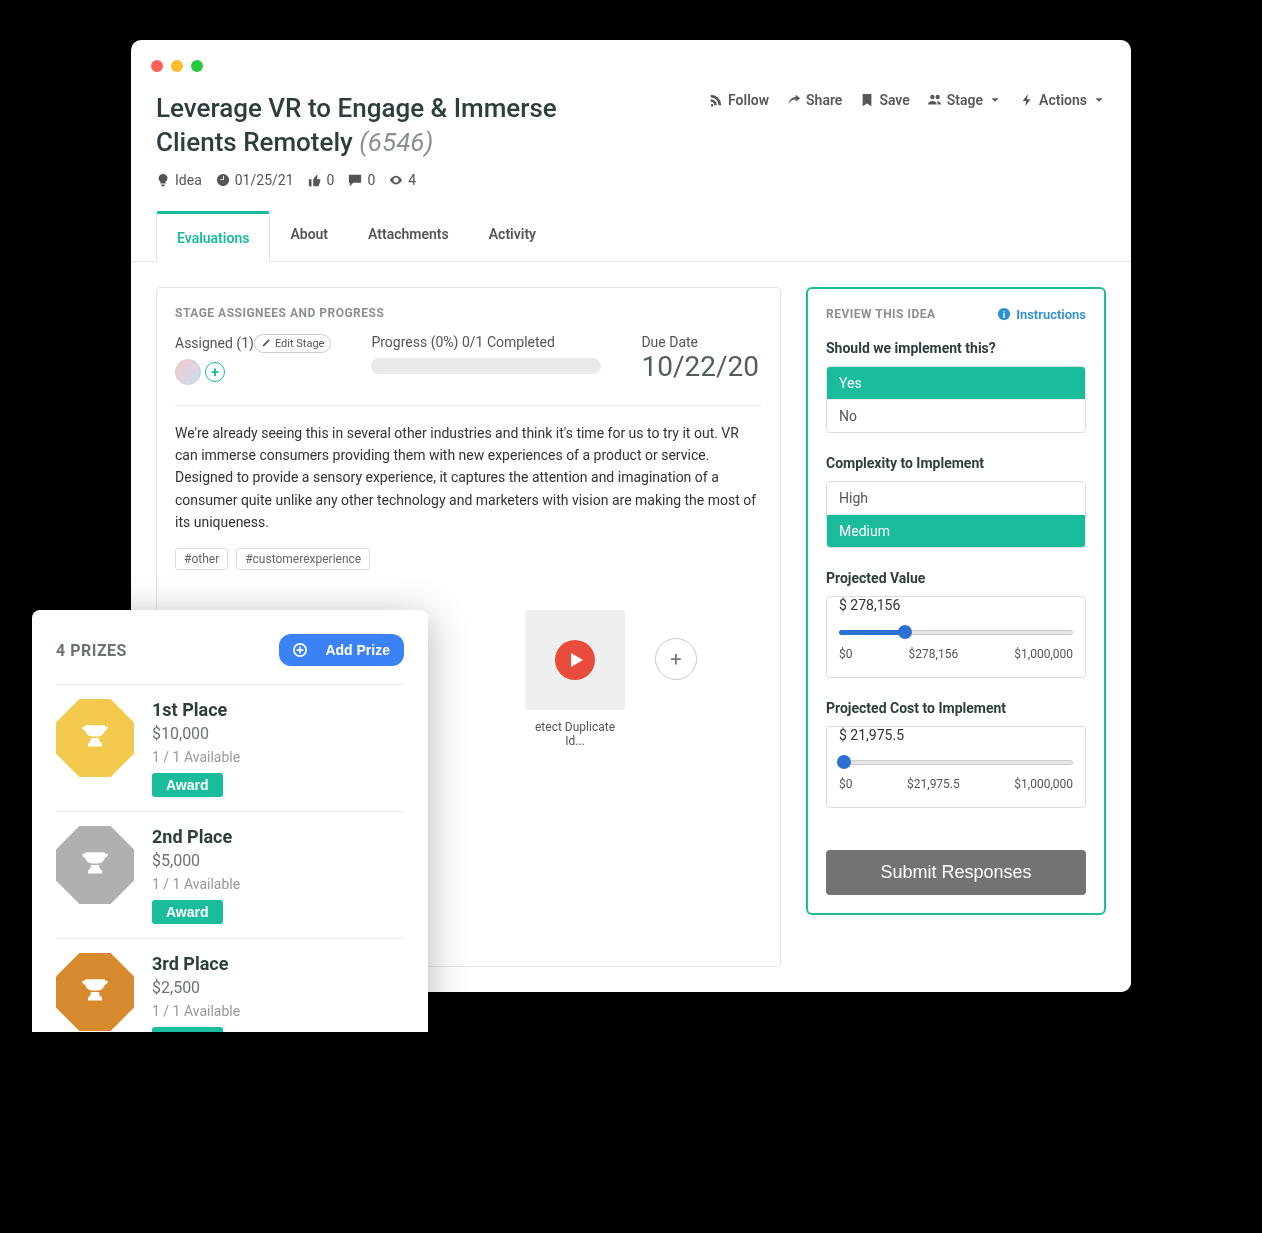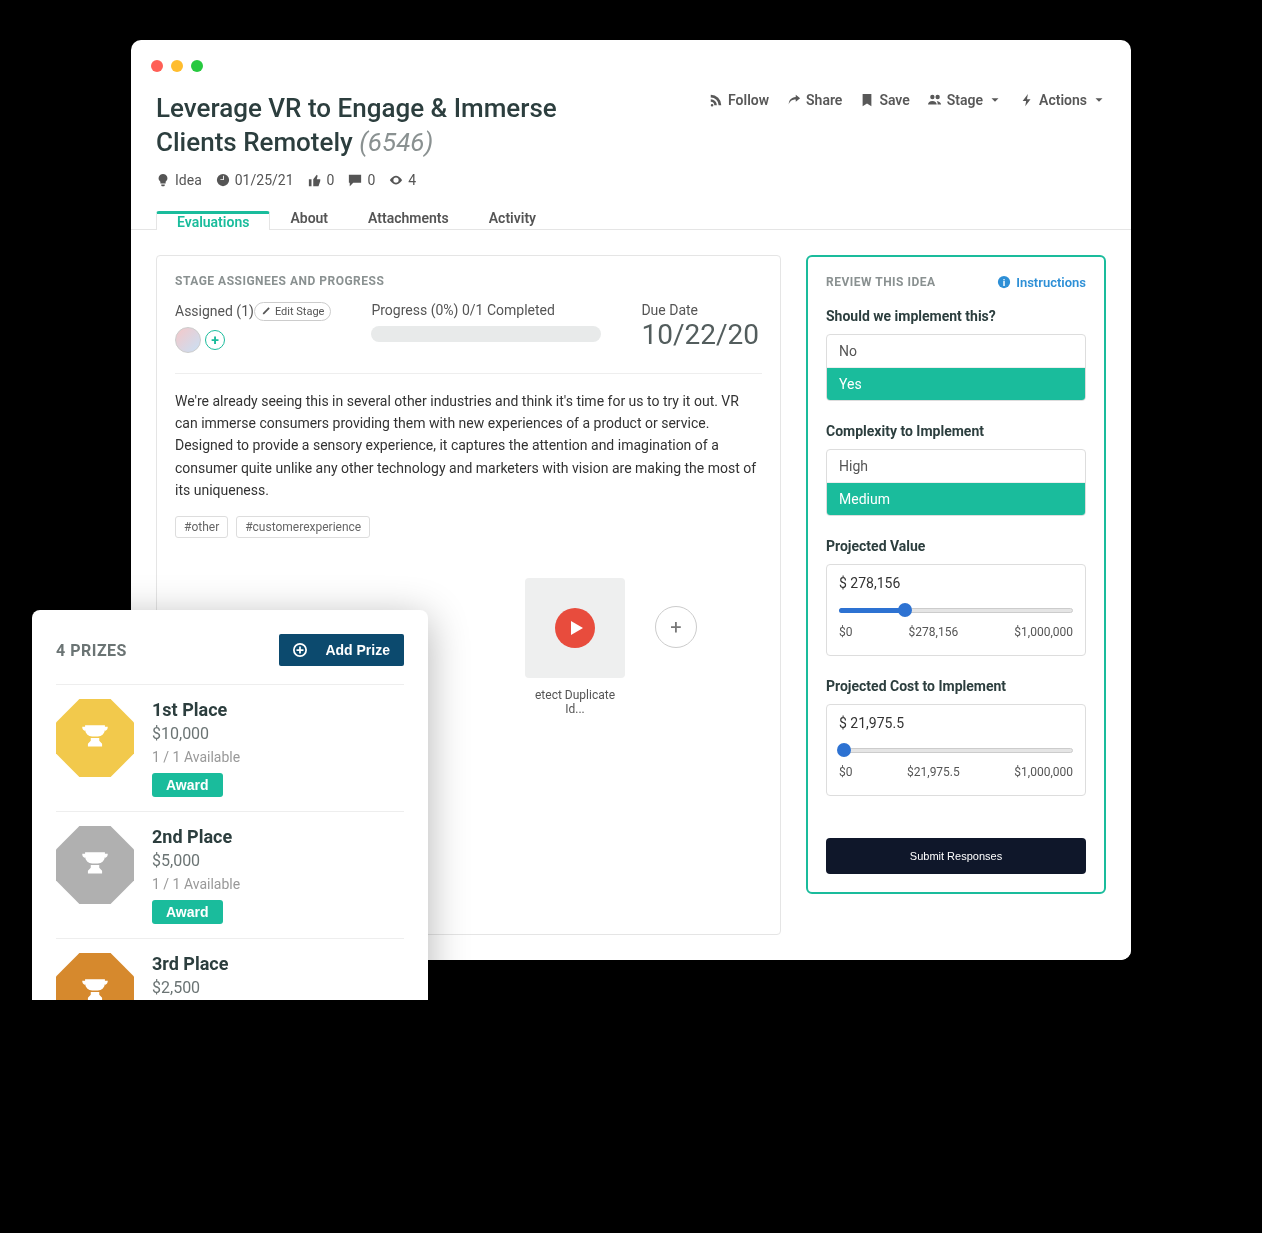--- a/index.html
+++ b/index.html
@@ -25,21 +25,21 @@
   .dot.yellow{background:#ffbd2e;}
   .dot.green{background:#27c93f;}
   .header { display:flex; justify-content: space-between; align-items:flex-start; padding: 0 25px; }
   .title-wrap h1 { font-size: 26px; font-weight: 500; color:#2c3e3e; line-height:1.3; max-width:430px;}
   .title-wrap h1 .ref { font-style: italic; color:#8a9191; font-weight:400; }
   .header-actions { display:flex; gap: 18px; color:#585858; font-size:14px; font-weight:600; }
   .header-actions .act { display:flex; align-items:center; gap:5px; cursor:pointer; }
   .meta { display:flex; gap:14px; align-items:center; padding: 12px 25px; color:#555; font-size:14px; }
   .meta .m { display:flex; align-items:center; gap:5px; }
   .tabs { display:flex; gap:0; border-bottom:1px solid #e5e5e5; padding: 0 25px; margin-top: 10px;}
-  .tab { padding:0 20px; font-weight:600; color:#555; cursor:pointer; }
+  .tab { padding:16px 20px; font-weight:600; color:#555; cursor:pointer; }
   .tab.active { color:#1abc9c; border:1px solid #e5e5e5; border-bottom:none; border-top:3px solid #1abc9c; border-radius:3px 3px 0 0; background:#fff; position:relative; top:1px;}
   .body { display:flex; gap:25px; padding: 25px; background:#fff; border-radius: 0 0 10px 10px; align-items:flex-start;}
   .panel-left { flex:1; border:1px solid #e5e5e5; border-radius:4px; padding:18px; }
   .section-title { font-size:12px; font-weight:700; color:#8a9191; letter-spacing:0.5px; margin-bottom:14px; }
   .stage-row { display:flex; gap:40px; align-items:flex-start; margin-bottom:20px;}
   .assigned-label { color:#555; font-size:14px; margin-bottom:6px; display:flex; align-items:center; gap:0;}
   .edit-stage { border:1px solid #ccc; border-radius:13px; font-size:11px; padding:2px 6px; display:inline-flex; gap:4px; align-items:center; cursor:pointer;}
   .avatar-row { display:flex; align-items:center; gap:4px; margin-top:6px;}
   .avatar { width:26px; height:26px; border-radius:50%; background: linear-gradient(135deg,#f5c8c8,#c8e0f5); border:1px solid #ccc;}
   .add-circ { width:20px; height:20px; border-radius:50%; border:1px solid #1abc9c; color:#1abc9c; display:flex; align-items:center; justify-content:center; font-weight:700; cursor:pointer; font-size:14px;}
@@ -62,33 +62,33 @@
   
   .panel-right{width:300px; border:2px solid #1abc9c; border-radius:6px; padding:18px;}
   .pr-head{display:flex; justify-content:space-between; align-items:center; margin-bottom:18px;}
   .pr-title{font-size:12px; font-weight:700; color:#8a9191; letter-spacing:0.5px;}
   .instr{color:#2d8fd6; font-weight:600; font-size:13px; display:flex; align-items:center; gap:5px; cursor:pointer;}
   .q-label{font-weight:700; color:#2c3e3e; margin-bottom:10px; font-size:14px;}
   .opt-group{border:1px solid #ddd; border-radius:4px; margin-bottom:22px; overflow:hidden;}
   .opt{padding:8px 12px; font-size:14px; color:#555; cursor:pointer; border-top:1px solid #eee;}
   .opt:first-child{border-top:none;}
   .opt.sel{background:#1abc9c; color:#fff;}
-  .val-box{border:1px solid #ddd; border-radius:4px; padding:10px 12px 16px 12px; margin-bottom:22px;}
+  .val-box{border:1px solid #ddd; border-radius:4px; padding:0 12px 16px 12px; margin-bottom:22px;}
   .val-display{font-size:14px; color:#333; margin-bottom:14px;}
   .slider-wrap{position:relative; height:10px;}
   .slider-track{position:absolute; top:3px; left:0; right:0; height:5px; background:#e5e5e5; border-radius:3px; border:1px solid #ccc;}
   .slider-fill{position:absolute; top:3px; left:0; height:5px; background:#2d72d2; border-radius:3px;}
   .slider-thumb{position:absolute; top:-2px; width:14px; height:14px; background:#2d72d2; border-radius:50%; transform:translateX(-50%);}
   .slider-labels{display:flex; justify-content:space-between; font-size:12px; color:#555; margin-top:10px;}
-  .submit-btn{width:100%; background:#0f172a; color:#fff; border:none; border-radius:4px; padding:12px; font-size:11px; font-weight:500; cursor:pointer; margin-top:20px;}
+  .submit-btn{width:100%; background:#737373; color:#fff; border:none; border-radius:4px; padding:12px; font-size:18px; font-weight:500; cursor:pointer; margin-top:20px;}
   
   .prizes-card{position:absolute; top:610px; left:32px; width:396px; background:#fff; border-radius:8px; box-shadow:0 8px 40px rgba(0,0,0,0.3); padding:24px;}
   .prizes-head{display:flex; justify-content:space-between; align-items:center; margin-bottom:18px;}
   .prizes-title{font-weight:700; color:#6b7474; font-size:16px; letter-spacing:0.5px;}
-  .add-prize{background:#0c4a6e; color:#fff; border:none; border-radius:2px; padding:8px 14px; font-size:14px; font-weight:600; display:flex; align-items:center; gap:18px; cursor:pointer;}
+  .add-prize{background:#3b82f6; color:#fff; border:none; border-radius:12px; padding:8px 14px; font-size:14px; font-weight:600; display:flex; align-items:center; gap:18px; cursor:pointer;}
   .prize-row{display:flex; gap:18px; padding:14px 0; border-top:1px solid #eee;}
   .prize-row:first-of-type{border-top:none;}
   .badge{width:78px; height:78px; border-radius:10px; display:flex; align-items:center; justify-content:center; flex-shrink:0; position:relative;}
   .badge.gold{background:#f2c94c;}
   .badge.silver{background:#b0b0b0;}
   .badge.bronze{background:#d6892d;}
   .badge-oct{width:78px; height:78px; clip-path: polygon(30% 0%, 70% 0%, 100% 30%, 100% 70%, 70% 100%, 30% 100%, 0% 70%, 0% 30%); display:flex; align-items:center; justify-content:center;}
   .trophy{color:#fff; font-size:32px;}
   .prize-info h3{font-size:18px; font-weight:700; color:#2c3e3e; margin-bottom:4px;}
   .prize-amount{font-size:16px; color:#6b7474; margin-bottom:6px;}
@@ -251,22 +251,22 @@
           <svg class="ico" viewBox="0 0 16 16">
               <circle cx="8" cy="8" r="7" fill="#2d8fd6"></circle>
               <text x="8" y="12" text-anchor="middle" fill="#fff" font-size="11" font-weight="bold">i</text>
             </svg>
           <span>Instructions</span>
         </div>
       </div>
 
       <div class="q-label">Should we implement this?</div>
       <div class="opt-group">
+        <div class="opt sel">Yes</div>
         <div class="opt">No</div>
-        <div class="opt sel">Yes</div>
       </div>
 
       <div class="q-label">Complexity to Implement</div>
       <div class="opt-group">
         <div class="opt">High</div>
         <div class="opt sel">Medium</div>
       </div>
 
       <div class="q-label">Projected Value</div>
       <div class="val-box">

